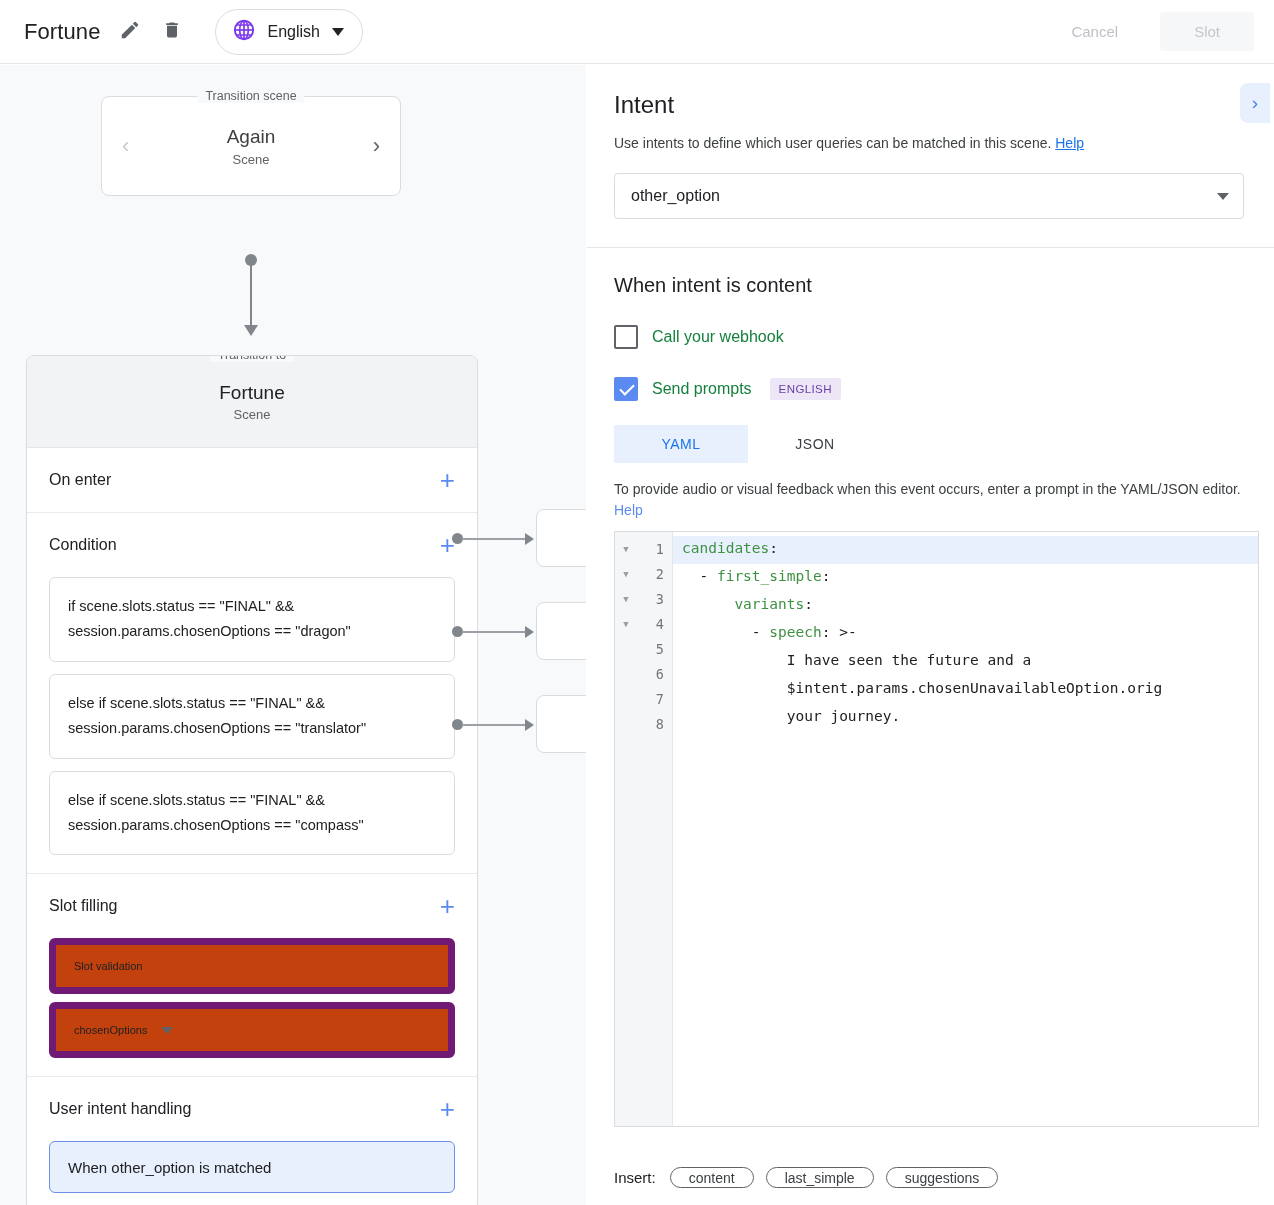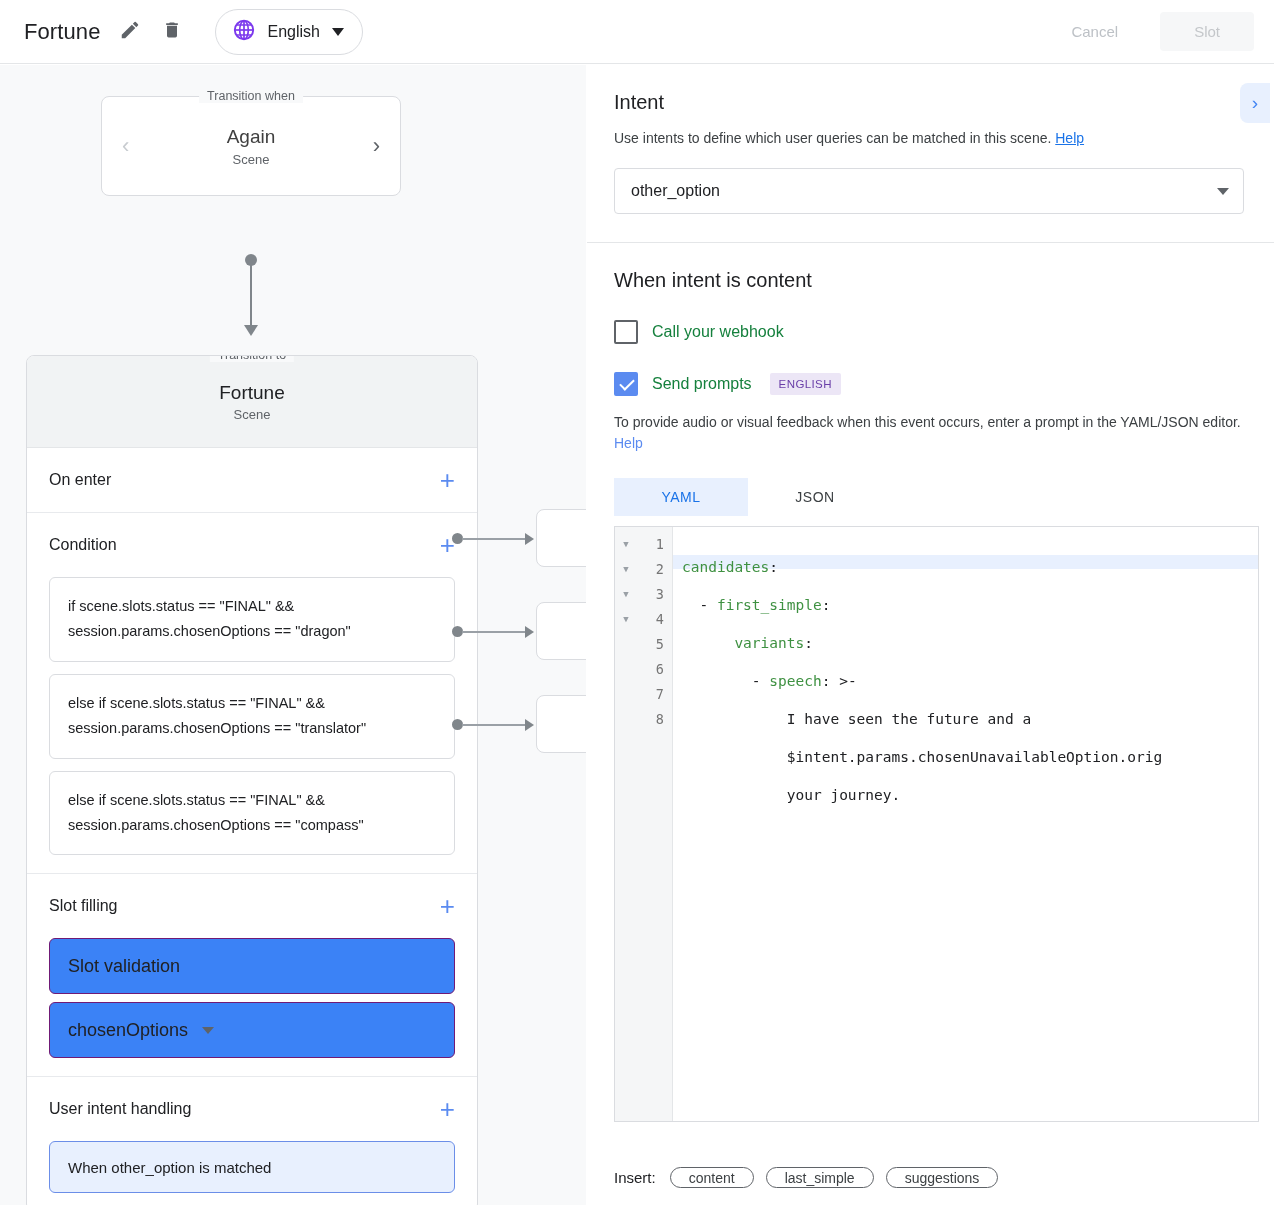--- a/index.html
+++ b/index.html
@@ -169,28 +169,28 @@
     padding: 16px 18px;
     margin-bottom: 12px;
     font-size: 14.5px;
     line-height: 1.75;
     color: #202124;
     cursor: pointer;
   }
   .cond-card:last-child { margin-bottom: 0; }
 
   .plain-card {
-    border: 1px solid #701a75;
+    border: 7px solid #701a75;
     border-radius: 6px;
-    background: #3b82f6;
+    background: #c2410c;
     padding: 0 18px;
     height: 56px;
     display: flex; align-items: center;
     margin-bottom: 8px;
-    font-size: 18px; color: #202124;
+    font-size: 11px; color: #202124;
     cursor: pointer;
   }
   .plain-card:last-child { margin-bottom: 0; }
   .mini-caret {
     margin-left: 14px;
     width: 0; height: 0;
     border-left: 6px solid transparent;
     border-right: 6px solid transparent;
     border-top: 7px solid #5f6368;
   }
@@ -233,21 +233,21 @@
     position: absolute; left: 587px; top: 65px;
     width: 687px; height: 1140px;
     background: #ffffff;
   }
   #intent-section {
     padding: 26px 0 0 0;
     border-bottom: 1px solid #e4e6e8;
     position: relative;
   }
   .rp-pad { padding-left: 27px; padding-right: 30px; }
-  #intent-title { font-size: 20px; color: #202124; }
+  #intent-title { font-size: 24px; color: #202124; }
   #intent-desc {
     font-size: 14px; color: #3c4043;
     margin-top: 16px;
   }
   a.help-link { color: #1a73e8; text-decoration: underline; }
   a.help-link.plainblue { color: #5b8bf0; text-decoration: none; }
   #intent-select {
     margin-top: 22px; margin-bottom: 28px;
     height: 46px;
     border: 1px solid #dadce0;
@@ -360,21 +360,21 @@
   .lnum { flex: 1; text-align: right; padding-right: 8px; }
   #code {
     flex: 1;
     padding-top: 4px;
     font-family: "DejaVu Sans Mono", monospace;
     font-size: 14.5px;
     white-space: pre;
     position: relative;
     overflow: hidden;
   }
-  .code-row { height: 14px; line-height: 25px; padding-left: 9px; margin-top: 24px; }
+  .code-row { height: 28px; line-height: 25px; padding-left: 9px; }
   .code-row.hl { background: #e8f0fe; }
   .yk { color: #3f9142; }
   .ypunc { color: #202124; }
   .ytxt { color: #202124; }
 
   #insert-row {
     position: absolute; left: 27px; top: 1102px;
     display: flex; align-items: center; gap: 12px;
   }
   #insert-label { font-size: 15px; color: #202124; margin-right: 2px; }
@@ -428,21 +428,21 @@
 
   <div id="hdr-right">
     <button id="cancel-btn">Cancel</button>
     <button id="save-btn">Slot</button>
   </div>
 </div>
 
 <div id="left-panel">
 
   <div id="transition-from">
-    <div class="legend-label">Transition when</div>
+    <div class="legend-label">Transition scene</div>
     <div class="chev" id="tf-prev">‹</div>
     <div id="tf-body">
       <div id="tf-name">Again</div>
       <div id="tf-sub">Scene</div>
     </div>
     <div class="chev" id="tf-next">›</div>
   </div>
 
   <div id="conn-dot"></div>
   <div id="conn-line"></div>
@@ -546,28 +546,28 @@
         <div class="chk-box"></div>
         <span class="chk-label">Call your webhook</span>
       </div>
 
       <div class="chk-row">
         <div class="chk-box checked"></div>
         <span class="chk-label">Send prompts</span>
         <span id="eng-badge">ENGLISH</span>
       </div>
 
+      <div id="tabs">
+        <div class="tab active">YAML</div>
+        <div class="tab inactive">JSON</div>
+      </div>
+
       <div id="prompts-desc">
         <span>To provide audio or visual feedback when this event occurs, enter a prompt in the YAML/JSON editor.</span>
         <a class="help-link plainblue" href="#">Help</a>
-      </div>
-
-      <div id="tabs">
-        <div class="tab active">YAML</div>
-        <div class="tab inactive">JSON</div>
       </div>
     </div>
 
     <div id="editor">
       <div id="gutter">
           <div class="gutter-row">
             <span class="fold">▼</span>
             <span class="lnum">1</span>
           </div>
           <div class="gutter-row">

